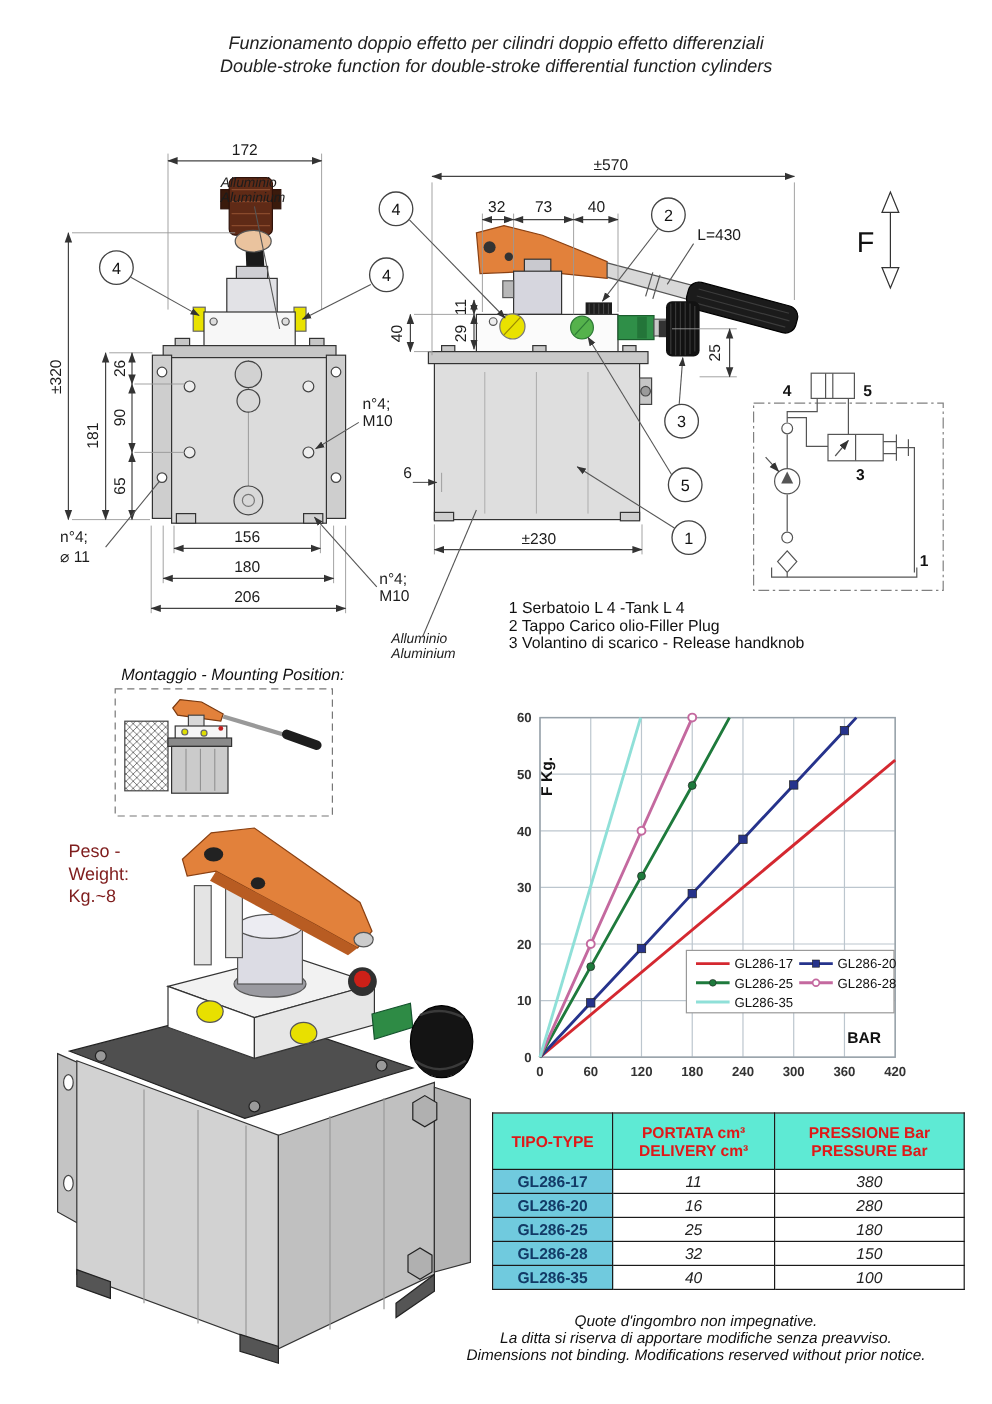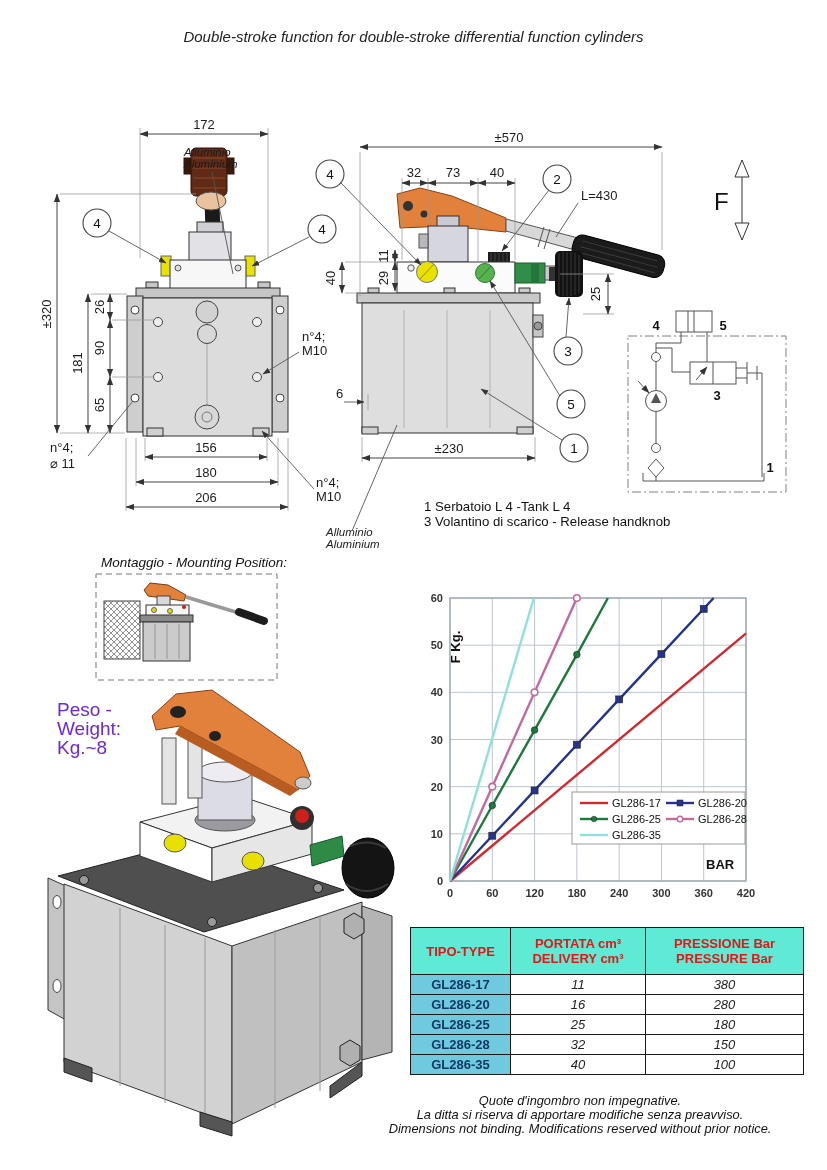--- a/index.html
+++ b/index.html
@@ -18,21 +18,21 @@
   .txti{font-size:11.5px;font-style:italic;fill:#1c1c1c;}
   .co{fill:#fff;stroke:#444;stroke-width:1.1;}
   .cot{font-size:13.5px;fill:#111;text-anchor:middle;}
   .part{stroke:#333;stroke-width:1;}
   .sch{stroke:#555;stroke-width:1;fill:none;}
   .schb{font-size:13px;font-weight:bold;fill:#111;}
   
   #plist{left:424px;top:500px;width:390px;font-size:13.2px;line-height:14.6px;color:#111;}
   #plist .sfx{font-size:9.5px;}
   
-  #wt{left:57px;top:700px;font-size:19px;line-height:19px;color:#6d28d9;}
+  #wt{left:57px;top:700px;font-size:15px;line-height:19px;color:#7f1d1d;}
   
   #chart{left:408px;top:585px;width:380px;height:332px;}
   .tick{font-size:11px;font-weight:bold;fill:#333;}
   .axlab{font-size:13px;font-weight:bold;fill:#111;}
   .lgt{font-size:11px;fill:#111;}
   .grid{stroke:#bcc6ce;stroke-width:1;}
   .frame{fill:none;stroke:#97a1a9;stroke-width:1.2;}
   
   #tbl{left:410px;top:927px;border-collapse:collapse;}
   #tbl td{border:1.6px solid #1a1a1a;text-align:center;padding:0 2px;}
@@ -40,20 +40,21 @@
   #tbl .tc{background:#70cade;color:#123a66;font-weight:bold;font-size:13px;height:19px;width:95px;}
   #tbl .vc{font-size:13px;font-style:italic;color:#222;}
   #tbl .c2{width:130px;text-align:center;} #tbl .c3{width:153px;}
   
   #ftr{left:320px;top:1094px;width:520px;text-align:center;font-size:12.8px;font-style:italic;line-height:14px;color:#111;}
 </style>
 </head>
 <body>
 
 <div id="hdr" class="abs">
+  <div class="s">Funzionamento doppio effetto per cilindri doppio effetto differenziali</div>
   <div class="s">Double-stroke function for  double-stroke differential function cylinders</div>
 </div>
 
 <svg class="abs" style="left:0;top:0" width="827" height="1170" viewBox="0 0 827 1170">
   <defs>
     <marker id="ae" markerWidth="9" markerHeight="7" refX="8" refY="3.5" orient="auto">
         <path d="M0,0.4 L8.5,3.5 L0,6.6 z" fill="#333"></path>
       </marker>
     <marker id="as" markerWidth="9" markerHeight="7" refX="0.5" refY="3.5" orient="auto">
         <path d="M8.5,0.4 L0,3.5 L8.5,6.6 z" fill="#333"></path>
@@ -347,20 +348,21 @@
     <polygon points="152,716 176,694 212,690 300,752 310,776 298,790 262,770 180,726 156,730" fill="#e2813b" stroke="#8a4012"></polygon>
     <polygon points="180,726 262,770 298,790 290,796 175,734" fill="#b85c22" stroke="none"></polygon>
     <ellipse cx="178" cy="712" rx="8" ry="6" fill="#222"></ellipse>
     <ellipse cx="215" cy="736" rx="6" ry="5" fill="#222"></ellipse>
     <ellipse cx="303" cy="783" rx="8" ry="6" fill="#cccccc" stroke="#555"></ellipse>
   </g>
 </svg>
 
 <div id="plist" class="abs">
     <div><span>1 Serbatoio L 4 -Tank L 4</span></div>
+    <div><span>2 Tappo Carico olio-Filler Plug</span></div>
     <div><span>3 Volantino di scarico - Release handknob</span></div>
   </div>
 
 <div id="wt" class="abs">
   <div>Peso -</div>
   <div>Weight:</div>
   <div>Kg.~8</div>
 </div>
 
 <div id="chart" class="abs">

